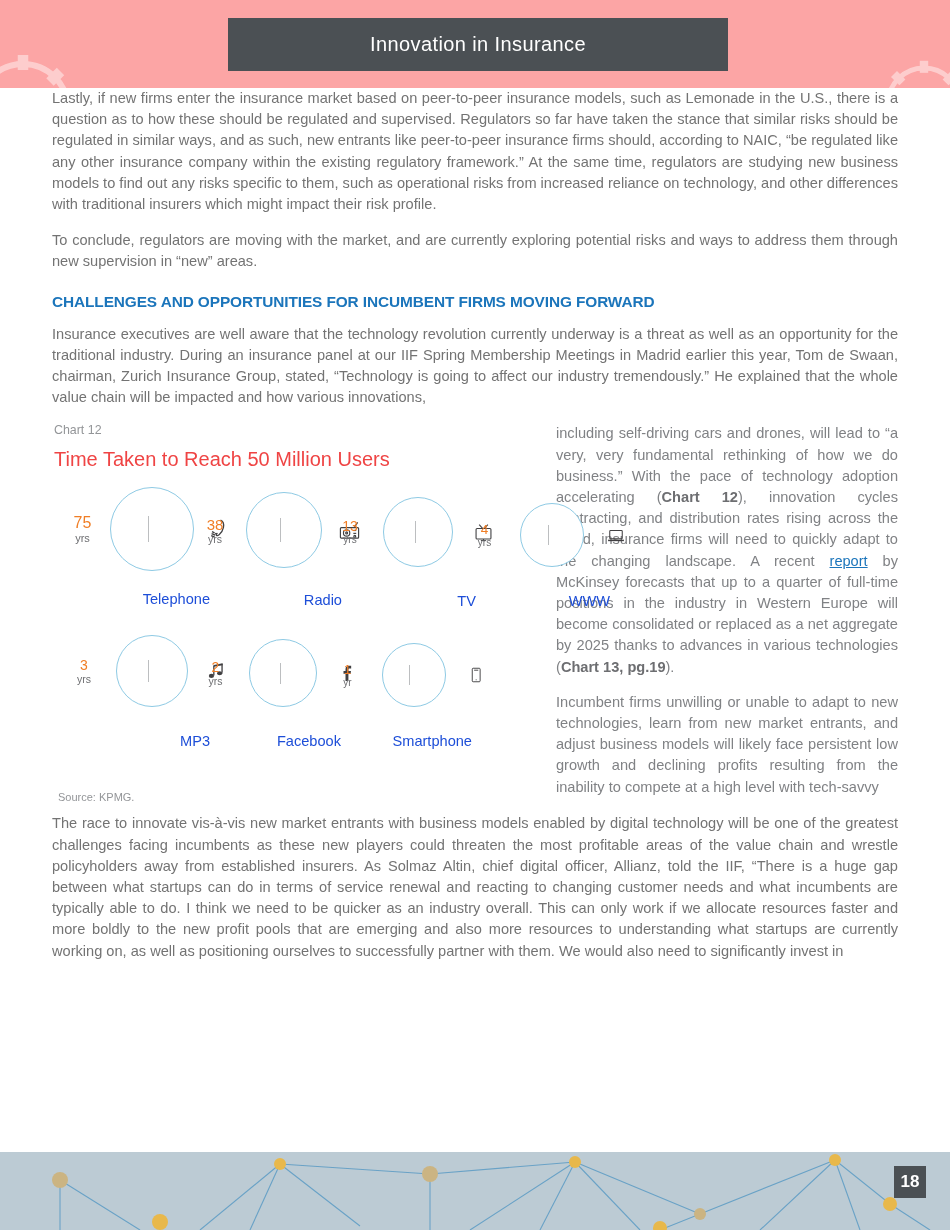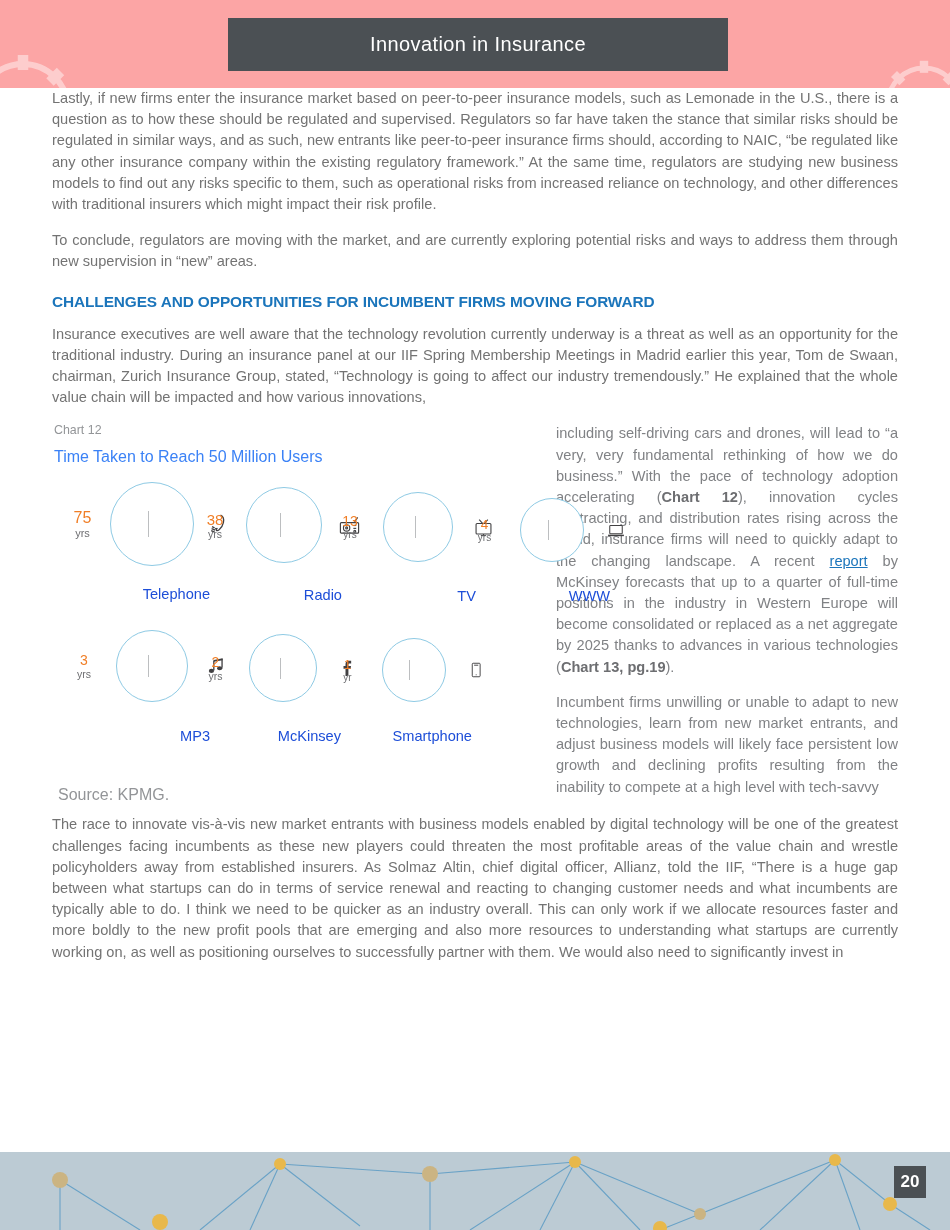--- a/index.html
+++ b/index.html
@@ -50,21 +50,21 @@
   .col-right{
     position:absolute;right:0;top:0;width:342px;
   }
   .col-right p{
     font-size:14.6px;line-height:21.2px;text-align:justify;margin:0 0 14px 0;
     color:#808285;
   }
   .chart-zone{width:500px;}
 
   .chart-num{font-size:12.4px;color:#939598;margin:0 0 11px 2px;}
-  .chart-title{font-size:16px;color:#3b82f6;margin:0 0 16px 2px;}
+  .chart-title{font-size:20px;color:#ef4444;margin:0 0 16px 2px;}
 
   .circle-row{position:relative;height:148px;}
   .circle-row.second{height:156px;}
   .bubble{position:absolute;}
   .ring{
     border-radius:50%;border:1.6px solid #8ecae4;background:#fff;
     display:flex;align-items:center;justify-content:center;
     box-sizing:border-box;
   }
   .ring-inner{display:flex;align-items:center;gap:48px;}
@@ -73,21 +73,21 @@
   .yrs-lab{color:#6d6e71;}
   .divider{
     width:1px;background:#bcbec0;margin:0 9px;
   }
   .glyph{color:#414042;display:flex;align-items:center;justify-content:center;}
   .bubble-label{
     position:absolute;text-align:right;color:#1d4ed8;font-size:14.6px;
     white-space:nowrap;
   }
 
-  .source{font-size:16px;color:#939598;margin:0 0 10px 6px;}
+  .source{font-size:11px;color:#939598;margin:0 0 10px 6px;}
 
   
   .footer{
     position:absolute;left:0;bottom:0;width:950px;height:78px;
     background:#bccbd4;overflow:hidden;
   }
   .footer svg{position:absolute;left:0;top:0;}
   .pagenum{
     position:absolute;right:24px;top:14px;width:32px;height:32px;
     background:#4b5054;color:#fff;font-size:17px;font-weight:bold;
@@ -282,21 +282,21 @@
                   <span class="yrs-lab" style="font-size:10.5px;margin-top:2px;">yrs</span>
                 </div>
                 <div class="divider" style="height:21px;"></div>
                 <div class="glyph">
                   <svg width="20" height="22" viewBox="0 0 24 24" fill="#414042">
                     <path d="M16.2 3.4h-3.1c-2.5 0-4.1 1.6-4.1 4.1v2.1H6.6v3.3H9v8.7h3.5v-8.7h2.6l.5-3.3h-3.1V7.9c0-.8.4-1.2 1.3-1.2h2V3.4z"></path>
                   </svg>
                 </div>
               </div>
             </div>
-            <div class="bubble-label" style="left:-24px;top:94px;width:116px;">McKinsey</div>
+            <div class="bubble-label" style="left:-24px;top:94px;width:116px;">Facebook</div>
           </div>
 
           <div class="bubble" style="left:330px;top:8px;">
             <div class="ring" style="width:64px;height:64px;">
               <div class="ring-inner">
                 <div class="yrs-box">
                   <span class="yrs-num" style="font-size:13.5px;">1</span>
                   <span class="yrs-lab" style="font-size:10px;margin-top:2px;">yr</span>
                 </div>
                 <div class="divider" style="height:20px;"></div>
@@ -353,14 +353,14 @@
       <circle cx="890" cy="52" r="7"></circle>
       <circle cx="160" cy="70" r="8"></circle>
       <circle cx="660" cy="76" r="7"></circle>
     </g>
     <g fill="#cbb482">
       <circle cx="430" cy="22" r="8"></circle>
       <circle cx="60" cy="28" r="8"></circle>
       <circle cx="700" cy="62" r="6"></circle>
     </g>
   </svg>
-  <div class="pagenum">20</div>
+  <div class="pagenum">18</div>
 </div>
 
 </body></html>

